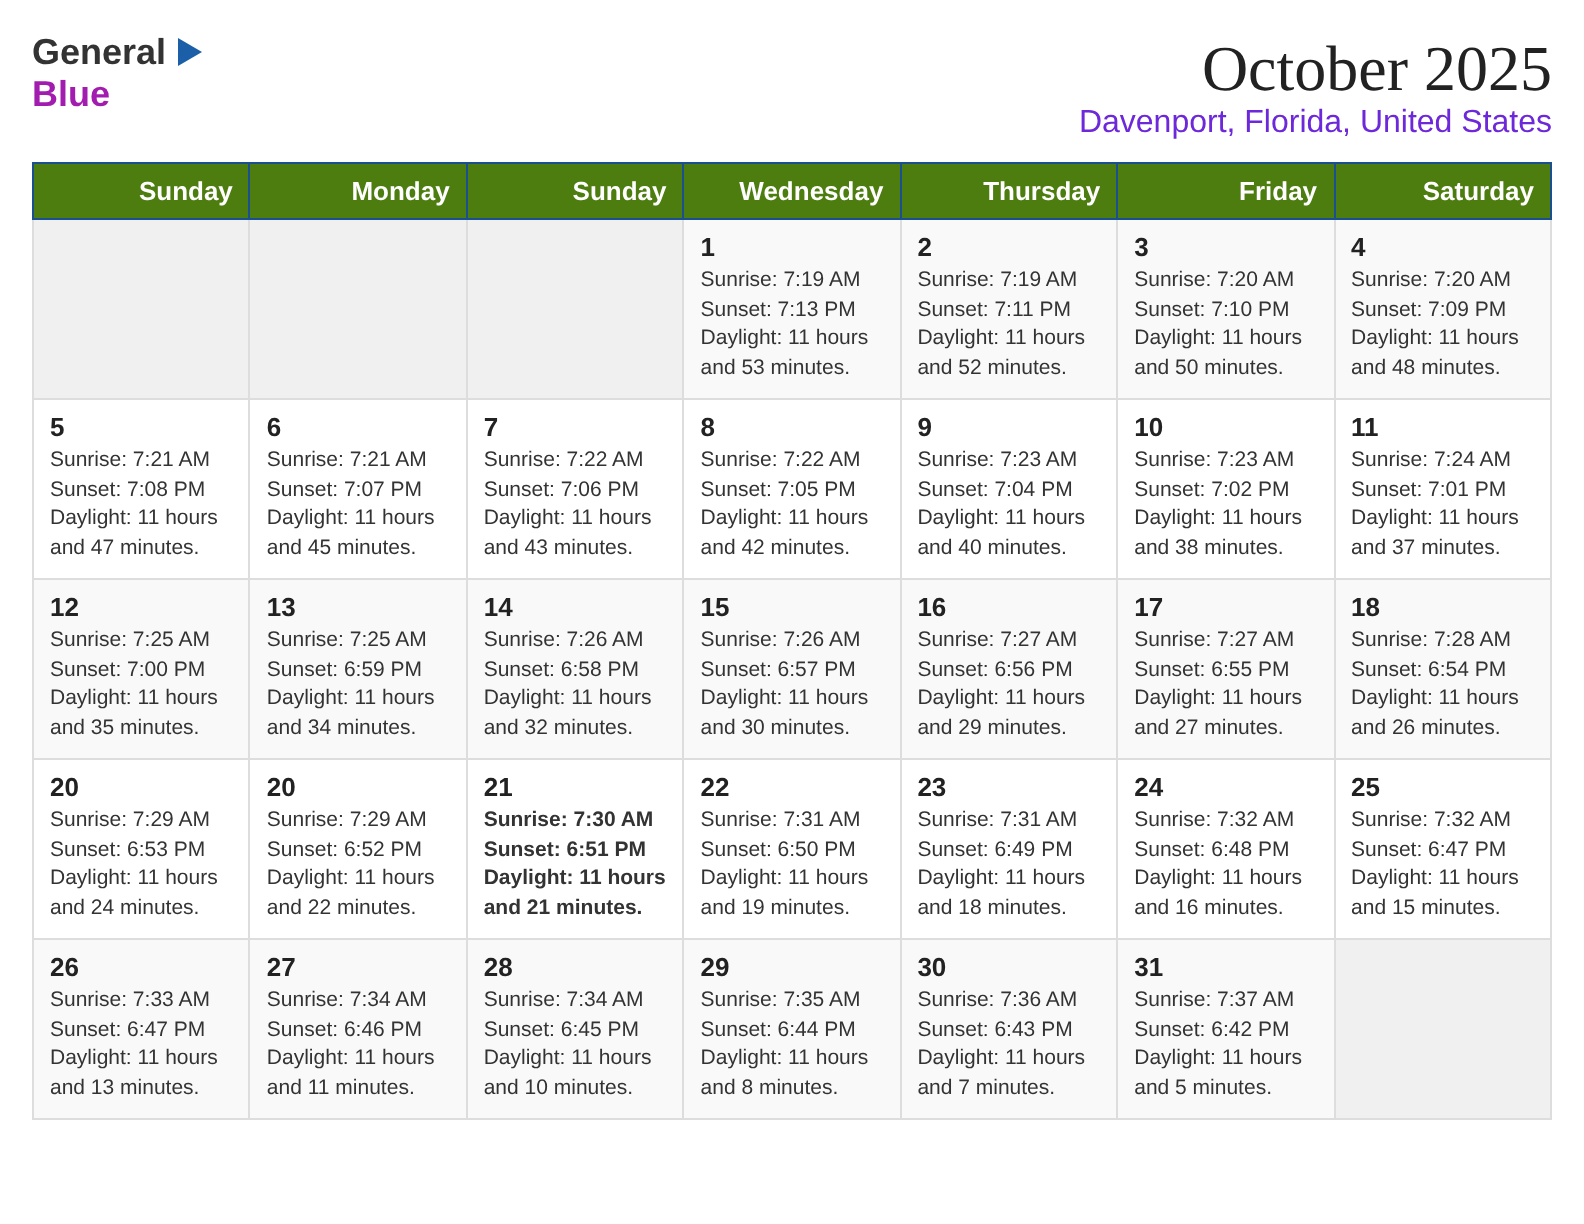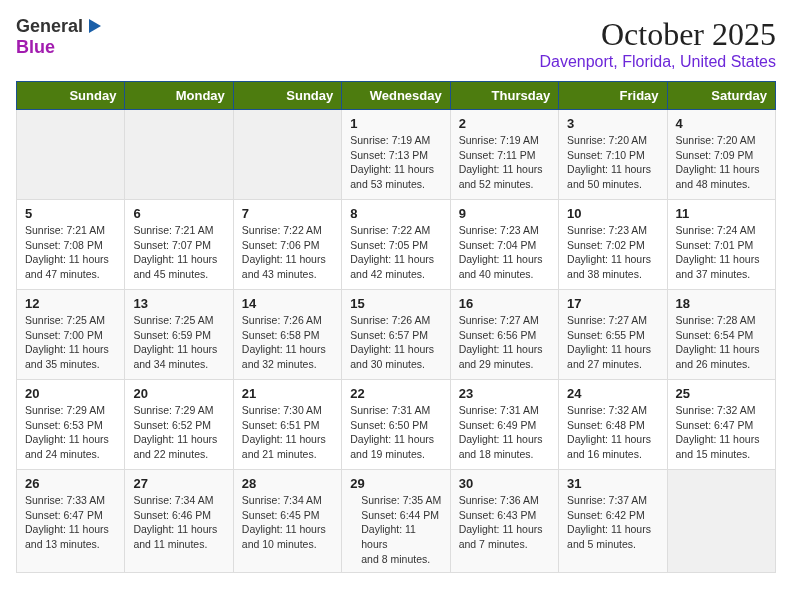--- a/index.html
+++ b/index.html
@@ -272,21 +272,21 @@
         </td>
         <td>
           <span class="day-number">20</span>
           <div class="day-info" style="white-space: pre-line;">Sunrise: 7:29 AM
 Sunset: 6:52 PM
 Daylight: 11 hours
 and 22 minutes.</div>
         </td>
         <td>
           <span class="day-number">21</span>
-          <div class="day-info" style="white-space: pre-line;">Sunrise: 7:30 AM
+          <div class="day-info" style="white-space: pre-line; font-weight: bold;">Sunrise: 7:30 AM
 Sunset: 6:51 PM
 Daylight: 11 hours
 and 21 minutes.</div>
         </td>
         <td>
           <span class="day-number">22</span>
           <div class="day-info" style="white-space: pre-line;">Sunrise: 7:31 AM
 Sunset: 6:50 PM
 Daylight: 11 hours
 and 19 minutes.</div>
@@ -330,21 +330,21 @@
         </td>
         <td>
           <span class="day-number">28</span>
           <div class="day-info" style="white-space: pre-line;">Sunrise: 7:34 AM
 Sunset: 6:45 PM
 Daylight: 11 hours
 and 10 minutes.</div>
         </td>
         <td>
           <span class="day-number">29</span>
-          <div class="day-info" style="white-space: pre-line; margin-left: 11px;">Sunrise: 7:35 AM
+          <div class="day-info" style="white-space: pre-line;">Sunrise: 7:35 AM
 Sunset: 6:44 PM
 Daylight: 11 hours
 and 8 minutes.</div>
         </td>
         <td>
           <span class="day-number">30</span>
           <div class="day-info" style="white-space: pre-line;">Sunrise: 7:36 AM
 Sunset: 6:43 PM
 Daylight: 11 hours
 and 7 minutes.</div>

